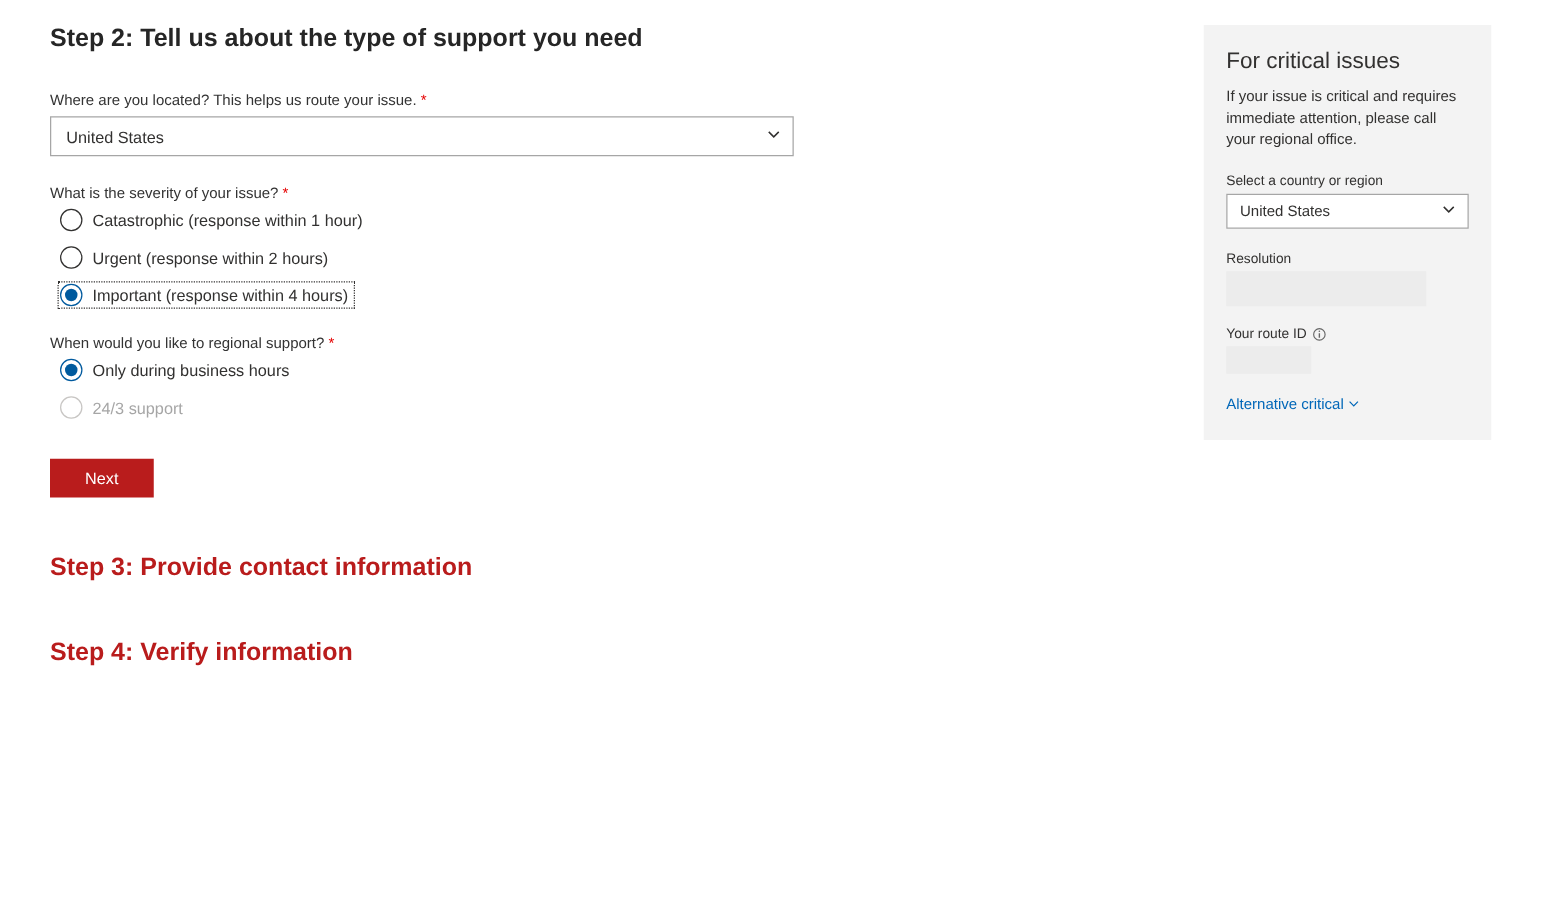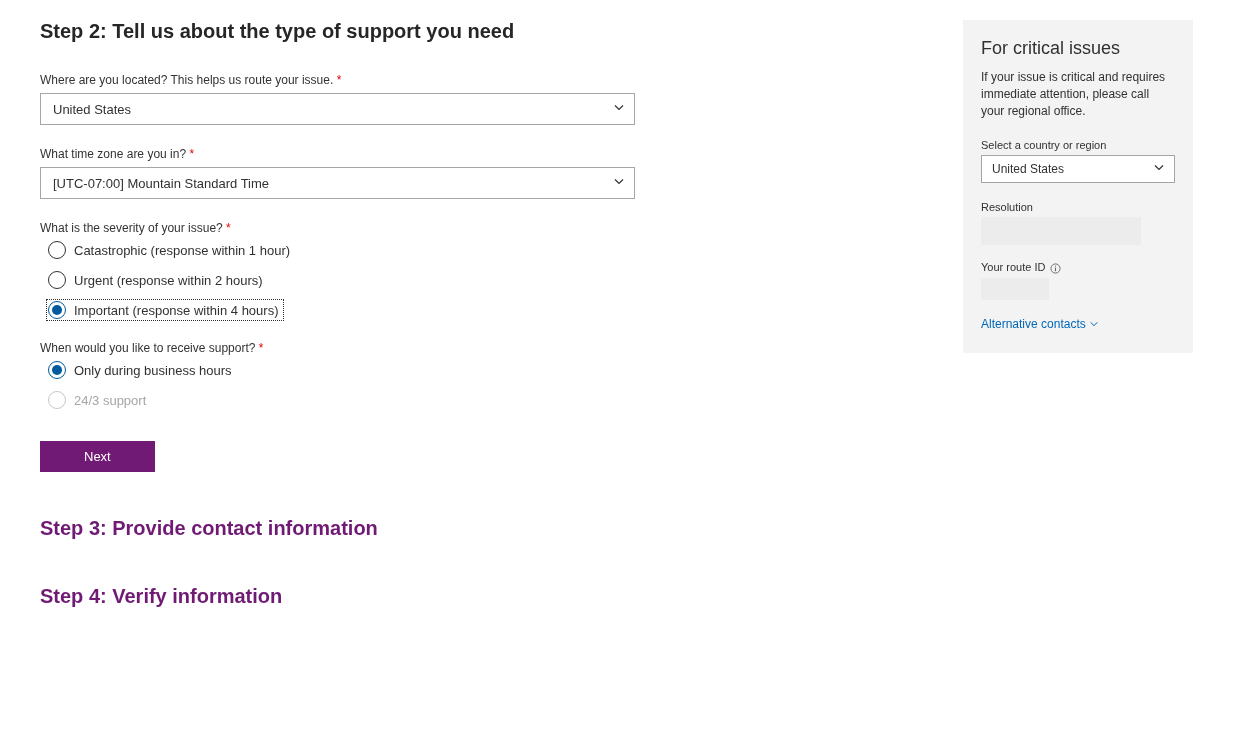--- a/index.html
+++ b/index.html
@@ -29,21 +29,21 @@
     }
     .step-title {
       font-size: 20px;
       font-weight: 600;
       color: #262626;
       margin-bottom: 30px;
     }
     .step-title-disabled {
       font-size: 20px;
       font-weight: 600;
-      color: #701a75;
+      color: #b91c1c;
       margin-top: 45px;
     }
     .field-group {
       margin-bottom: 22px;
     }
     .field-label {
       font-size: 12px;
       color: #333;
       margin-bottom: 6px;
       display: block;
@@ -127,24 +127,24 @@
       pointer-events: none;
     }
     .chevron-svg {
       width: 12px;
       height: 12px;
       stroke: #323130;
       stroke-width: 1.2;
       fill: none;
     }
     .next-button {
-      background: #701a75;
+      background: #b91c1c;
       color: #fff;
       border: none;
-      padding: 8px 44px;
+      padding: 8px 28px;
       font-size: 13px;
       cursor: pointer;
       margin-top: 10px;
     }
     
     .side-panel {
       background: #f3f3f3;
       padding: 18px 18px 22px 18px;
     }
     .side-panel-title {
@@ -239,36 +239,20 @@
         </div>
         <span class="select-chevron">
           <svg class="chevron-svg" viewBox="0 0 12 12">
               <polyline points="2,4 6,8 10,4"></polyline>
             </svg>
         </span>
       </div>
     </div>
 
     
-    <div class="field-group">
-      <label class="field-label">
-        <span>What time zone are you in?</span>
-        <span class="required-star">*</span>
-      </label>
-      <div class="select-wrap">
-        <div class="select-box">
-          <span>[UTC-07:00] Mountain Standard Time</span>
-        </div>
-        <span class="select-chevron">
-          <svg class="chevron-svg" viewBox="0 0 12 12">
-              <polyline points="2,4 6,8 10,4"></polyline>
-            </svg>
-        </span>
-      </div>
-    </div>
 
     
     <div class="field-group">
       <label class="field-label">
         <span>What is the severity of your issue?</span>
         <span class="required-star">*</span>
       </label>
       <div class="radio-list radio-group-indent">
         <label class="radio-row">
           <span class="radio-outer"></span>
@@ -283,21 +267,21 @@
               <span class="radio-inner"></span>
             </span>
           <span class="radio-label">Important (response within 4 hours)</span>
         </label>
       </div>
     </div>
 
     
     <div class="field-group">
       <label class="field-label">
-        <span>When would you like to receive support?</span>
+        <span>When would you like to regional support?</span>
         <span class="required-star">*</span>
       </label>
       <div class="radio-list radio-group-indent">
         <label class="radio-row">
           <span class="radio-outer checked">
               <span class="radio-inner"></span>
             </span>
           <span class="radio-label">Only during business hours</span>
         </label>
         <label class="radio-row">
@@ -341,20 +325,20 @@
           <svg class="info-icon-svg" viewBox="0 0 12 12">
             <circle cx="6" cy="6" r="5" fill="none" stroke="#666" stroke-width="1"></circle>
             <line x1="6" y1="5" x2="6" y2="9" stroke="#666" stroke-width="1.2"></line>
             <circle cx="6" cy="3.3" r="0.7" fill="#666"></circle>
           </svg>
         </label>
         <div class="side-placeholder-box small"></div>
       </div>
 
       <a class="alt-contacts-link">
-        <span>Alternative contacts</span>
+        <span>Alternative critical</span>
         <svg class="alt-chevron" viewBox="0 0 12 12">
             <polyline points="2,4 6,8 10,4"></polyline>
           </svg>
       </a>
     </div>
   </div>
 </div>
 
 </body></html>

